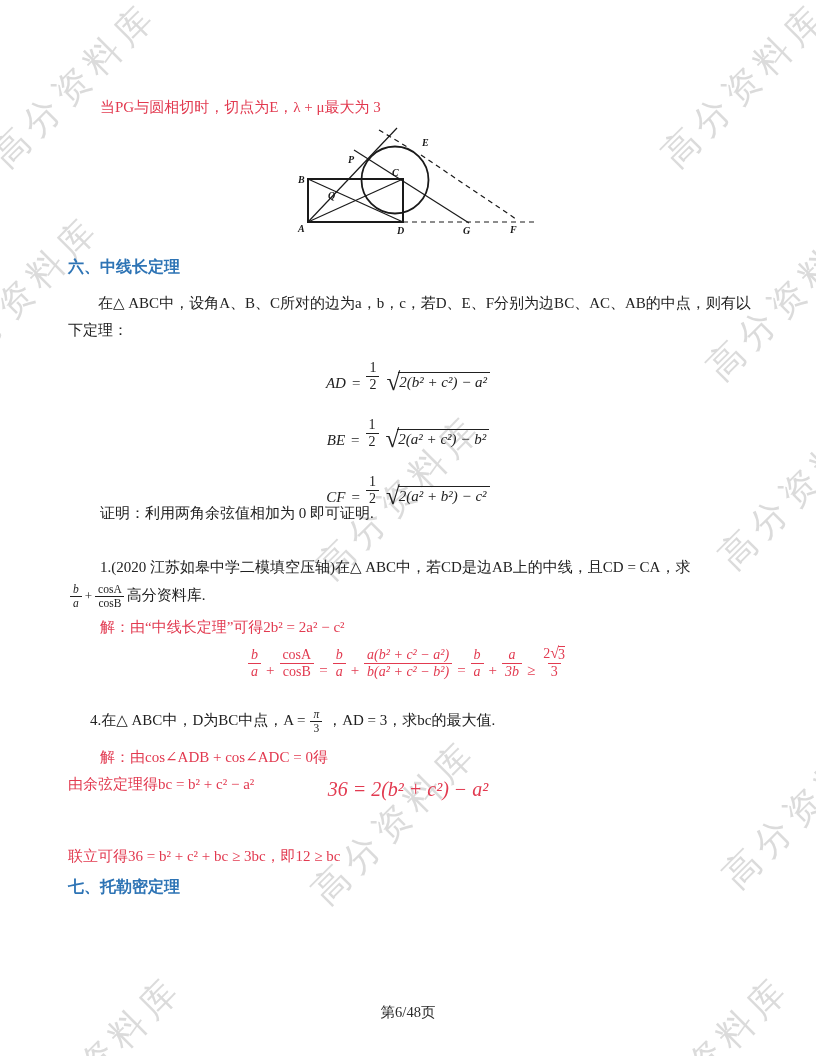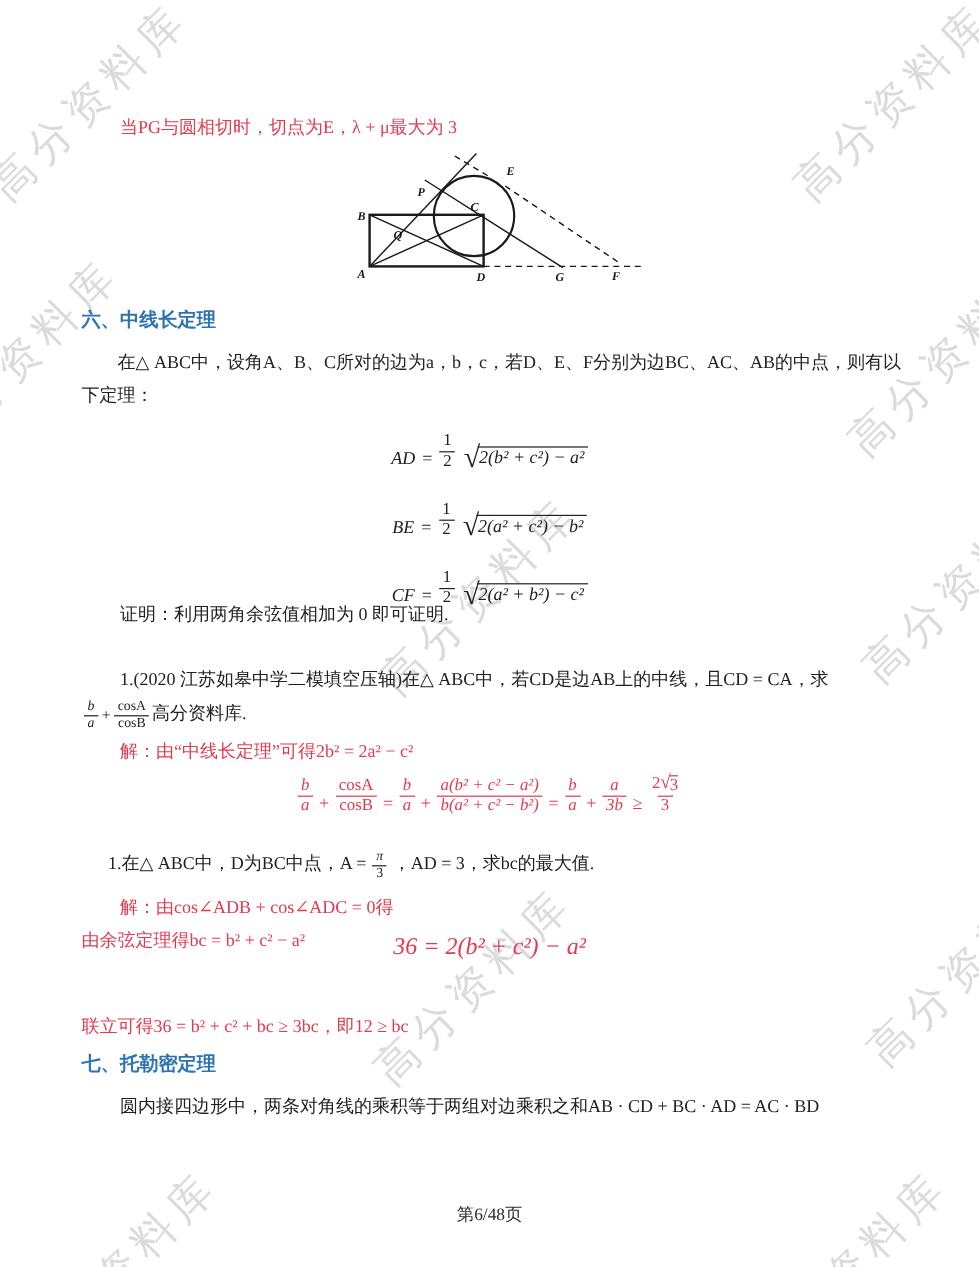--- a/index.html
+++ b/index.html
@@ -187,35 +187,34 @@
           <span>2</span>
           <span class="rt2">√</span>
           <span class="ol2">3</span>
         </span>
         <span class="den">3</span>
       </span>
     </span>
   </div>
 
   <div class="abs" style="left:90px;top:707px;display:flex;align-items:center;gap:3px;">
-    <span class="body-text">1.在△ ABC中，D为BC中点，A =</span>
+    <span class="body-text">4.在△ ABC中，D为BC中点，A =</span>
     <span class="frac frac-sm">
       <span class="num mi">π</span>
       <span class="den">3</span>
     </span>
     <span class="body-text">，AD = 3，求bc的最大值.</span>
   </div>
 
   <div class="abs body-text red" style="left:100px;top:744px;">解：由cos∠ADB + cos∠ADC = 0得</div>
 
   <div class="abs center-row red mi" style="top:778px;font-size:20px;">36 = 2(b² + c²) − a²</div>
 
   <div class="abs body-text red" style="left:68px;top:771px;">由余弦定理得bc = b² + c² − a²</div>
 
   <div class="abs body-text red" style="left:68px;top:843px;">联立可得36 = b² + c² + bc ≥ 3bc，即12 ≥ bc</div>
 
   <div class="abs blue-h" style="left:68px;top:877px;">七、托勒密定理</div>
 
-  <div class="abs body-text" style="left:100px;top:910px;width:660px;">圆内接四边形中，两条对角线的乘积等于两组对边乘积之和AB · CD + BC · AD = AC · BD</div>
 
   <div class="abs footer">第6/48页</div>
 
 </div>
 
 </body></html>

